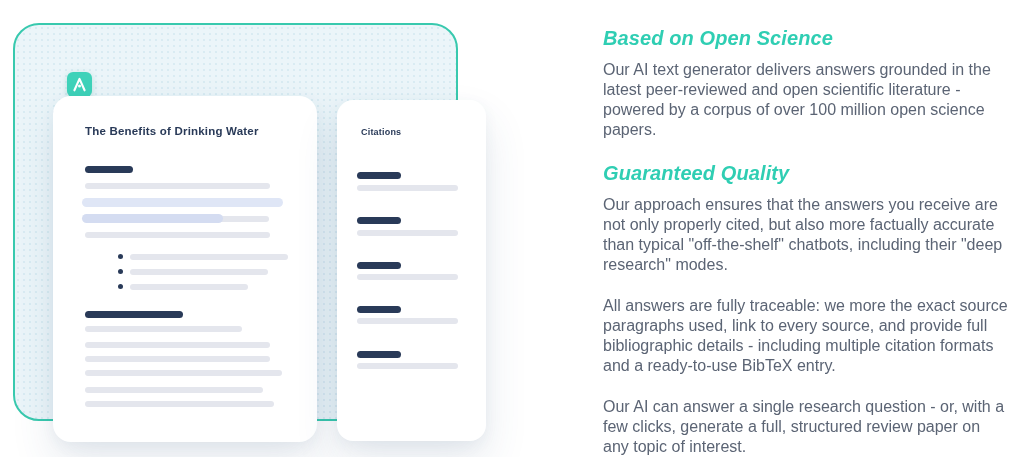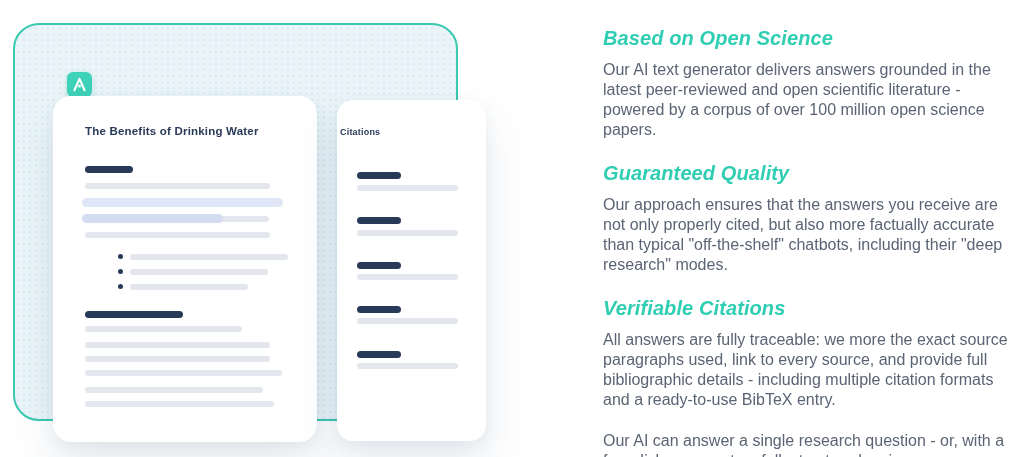--- a/index.html
+++ b/index.html
@@ -30,21 +30,21 @@
     box-shadow:0 22px 44px rgba(50,80,120,0.12), 0 4px 14px rgba(50,80,120,0.06);
   }
   .doc-card{left:53px;top:96px;width:264px;height:346px;border-radius:18px;}
   .cite-card{left:337px;top:100px;width:149px;height:341px;border-radius:16px;}
   .doc-title{
     position:absolute;left:32px;top:29px;
     font-size:11.5px;font-weight:bold;letter-spacing:.2px;
     color:var(--navy,#293a58);
   }
   .cite-title{
-    position:absolute;left:3px;top:27px;
+    position:absolute;left:24px;top:27px;
     font-size:9px;font-weight:bold;letter-spacing:.2px;
     color:var(--navy,#293a58);
   }
   .bar{position:absolute;border-radius:5px;}
   .bar.navy{background:var(--navy,#293a58);}
   .bar.gray{background:var(--skeleton-gray,#e4e6ed);}
   .bar.lav{background:var(--skeleton-lavender,#d4dcf1);}
   .bar.lavlight{background:var(--skeleton-lavender-light,#dfe6f6);}
   .bar.dotnavy{background:var(--navy,#293a58);border-radius:50%;}
   
@@ -116,19 +116,18 @@
 <div class="features">
   <div class="feature">
     <h3>Based on Open Science</h3>
     <p>Our AI text generator delivers answers grounded in the latest peer-reviewed and open scientific literature - powered by a corpus of over 100 million open science papers.</p>
   </div>
   <div class="feature">
     <h3>Guaranteed Quality</h3>
     <p>Our approach ensures that the answers you receive are not only properly cited, but also more factually accurate than typical "off-the-shelf" chatbots, including their "deep research" modes.</p>
   </div>
   <div class="feature">
-    <h3>Verifiable Citations</h3>
     <p>All answers are fully traceable: we more the exact source paragraphs used, link to every source, and provide full bibliographic details - including multiple citation formats and a ready-to-use BibTeX entry.</p>
   </div>
   <div class="feature">
     <p>Our AI can answer a single research question - or, with a few clicks, generate a full, structured review paper on any topic of interest.</p>
   </div>
 </div>
 
 </body></html>

